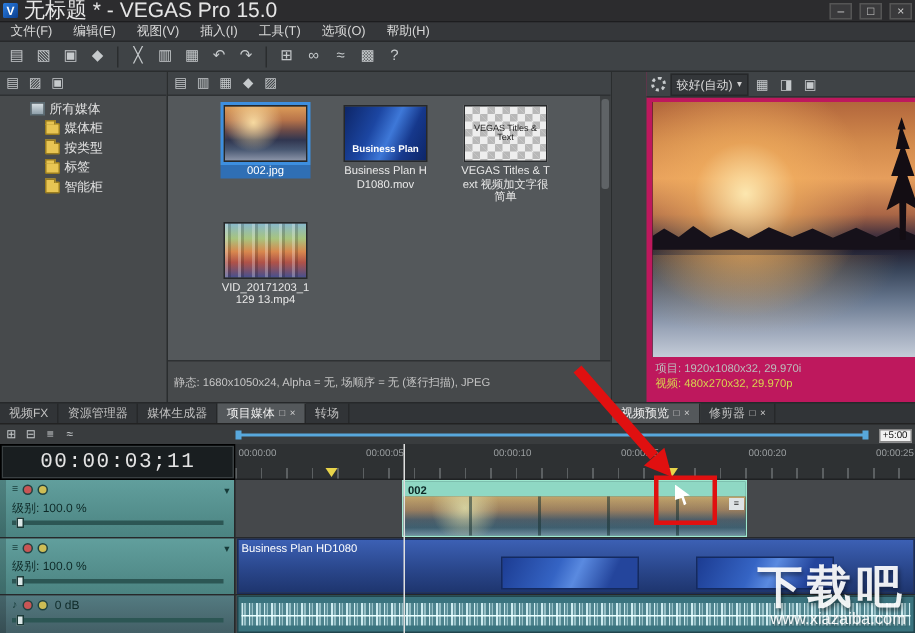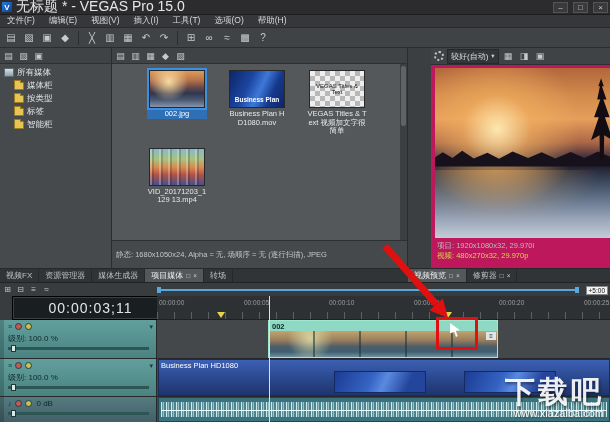--- a/index.html
+++ b/index.html
@@ -14,21 +14,21 @@
 .menubar{position:absolute;left:0;top:15px;width:610px;height:13px;background:#35373a;display:flex;align-items:center;border-bottom:1px solid #27292b}
 .menu-item{padding:0 7px;font-size:8.5px;color:#d8d8d8;height:100%;display:flex;align-items:center;white-space:nowrap}
 
 .toolbar{position:absolute;left:0;top:28px;width:610px;height:20px;background:#3f4346;border-bottom:1px solid #2a2d2e;display:flex;align-items:center;padding:0 3px;gap:2px}
 .tb-icon{width:16px;height:16px;display:flex;align-items:center;justify-content:center;font-size:10px;color:#c6cacc;border:1px solid transparent;border-radius:2px}
 .tb-sep{width:1px;height:14px;background:#2a2d2e;margin:0 3px}
 
 .left-panel{position:absolute;left:0;top:48px;width:112px;height:220px;background:#474a4c;border-right:1px solid #2a2d2e}
 .mini-toolbar{height:16px;background:#3f4346;border-bottom:1px solid #2e3133;display:flex;align-items:center;padding:0 2px;gap:2px}
 .mt-icon{width:13px;height:13px;font-size:9px;color:#c6cacc;display:flex;align-items:center;justify-content:center}
-.tree{padding:2px 0}
+.tree{padding:2px 16px}
 .tree-row{display:flex;align-items:center;height:13px;padding-left:4px;font-size:8.5px;color:#e2e2e2;white-space:nowrap}
 .tree-row.child{padding-left:14px}
 .root-icon{width:10px;height:9px;background:linear-gradient(#d8e0e4,#8fa0aa);border:1px solid #5a6a72;margin-right:3px;flex:none}
 .folder{width:10px;height:8px;background:#e8c553;border:1px solid #9a7d20;border-radius:1px;position:relative;display:inline-block;margin-right:3px;flex:none}
 .folder::before{content:"";position:absolute;top:-3px;left:-1px;width:5px;height:2px;background:#e8c553;border:1px solid #9a7d20;border-bottom:none}
 
 .media-panel{position:absolute;left:112px;top:48px;width:296px;height:220px;background:#54585b;border-right:1px solid #2a2d2e}
 .media-grid{position:absolute;left:0;top:16px;right:8px;bottom:14px;display:flex;flex-wrap:wrap;align-content:flex-start;gap:12px 22px;padding:6px 4px 0 36px;overflow:hidden}
 .media-item{width:58px;display:flex;flex-direction:column;align-items:center}
 .thumb{width:56px;height:38px;border:1px solid #26282a;flex:none}
@@ -63,21 +63,21 @@
 .tab.active{background:#54585b;color:#f0f0f0}
 .tctl{font-size:6.5px;color:#cfcfcf}
 
 .timeline{position:absolute;left:0;top:282px;width:610px;height:140px;background:#393c3e;border-top:1px solid #222;overflow:hidden}
 .tl-toolbar{position:absolute;left:0;top:0;width:157px;height:13px;display:flex;align-items:center;gap:2px;padding-left:2px}
 .tl-icon{width:11px;height:11px;font-size:8px;color:#c6cacc;display:flex;align-items:center;justify-content:center}
 .overview{position:absolute;left:160px;right:34px;top:6px;height:2px;background:#58a8dc}
 .overview::before,.overview::after{content:"";position:absolute;top:-2px;width:4px;height:6px;background:#58a8dc}
 .overview::before{left:-3px}.overview::after{right:-3px}
 .ov-badge{position:absolute;right:2px;top:3px;background:#f2f2f2;color:#111;font-size:6.5px;padding:0 2px;border:1px solid #888;z-index:6}
-.timecode{position:absolute;left:12px;top:13px;width:157px;height:24px;background:#191e20;border:1px solid #000;box-shadow:inset 0 0 0 1px #3a4042;color:#e4e4e4;font-family:Liberation Sans, sans-serif;font-size:14px;display:flex;align-items:center;justify-content:center;letter-spacing:1px}
+.timecode{position:absolute;left:0;top:13px;width:157px;height:24px;background:#191e20;border:1px solid #000;box-shadow:inset 0 0 0 1px #3a4042;color:#e4e4e4;font-family:Liberation Mono, monospace;font-size:14px;display:flex;align-items:center;justify-content:center;letter-spacing:1px}
 .ruler{position:absolute;left:157px;right:0;top:13px;height:24px;background:#2e3133;border-bottom:1px solid #1f2123}
 .ruler::after{content:"";position:absolute;left:0;right:0;bottom:0;height:7px;background:repeating-linear-gradient(90deg,#5c6062 0 1px,transparent 1px 17px)}
 .rlabel{position:absolute;top:3px;font-size:6.5px;color:#9a9ea0;white-space:nowrap}
 .rl0{left:2px}.rl1{left:87px}.rl2{left:172px}.rl3{left:257px}.rl4{left:342px}.rl5{left:427px}
 .rmarker{position:absolute;bottom:1px;width:0;height:0;border-left:4px solid transparent;border-right:4px solid transparent;border-top:6px solid #e8d44a;z-index:2}
 .rm1{left:60px}.rm2{left:287px}
 .track-row{position:absolute;left:157px;right:0;background:#45484b;border-bottom:1px solid #26282a}
 .r1{top:37px;height:39px}.r2{top:76px;height:38px}.r3{top:114px;height:26px}
 .track-header{position:absolute;left:0;width:157px;border-bottom:1px solid #26282a;border-right:1px solid #26282a;padding:1px 3px 15px 8px;z-index:3}
 .track-header::before{content:"";position:absolute;left:0;top:0;bottom:0;width:4px;background:rgba(0,0,0,.18)}

